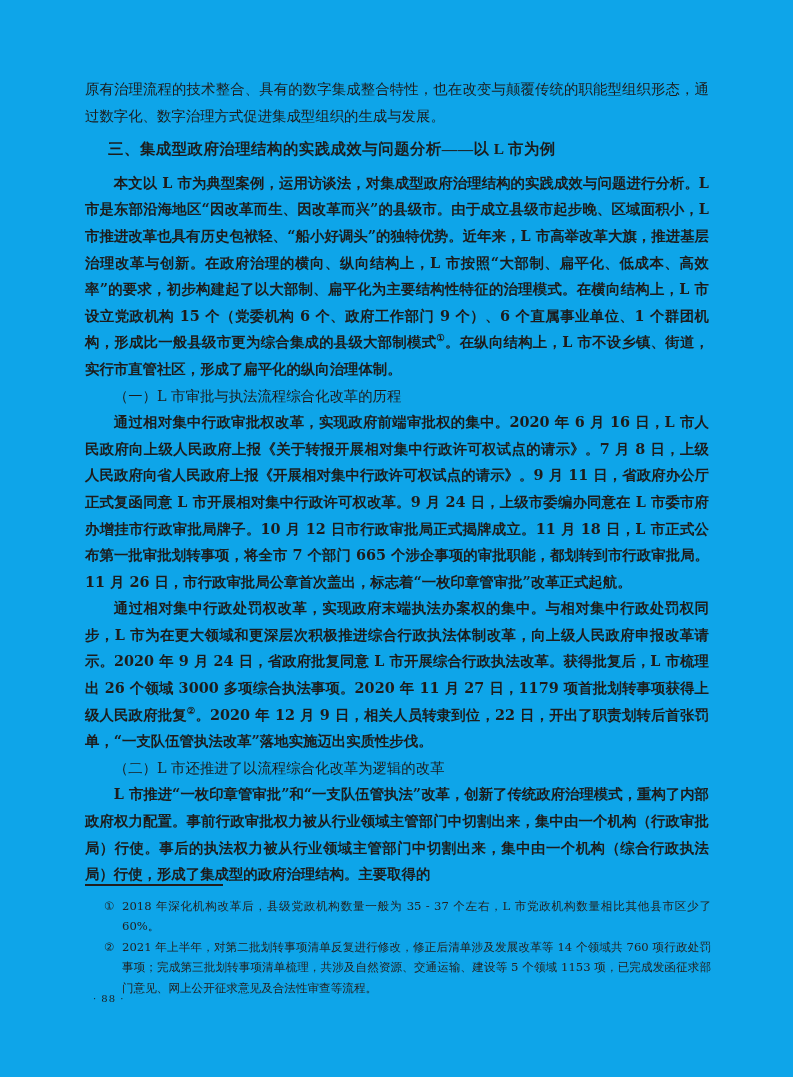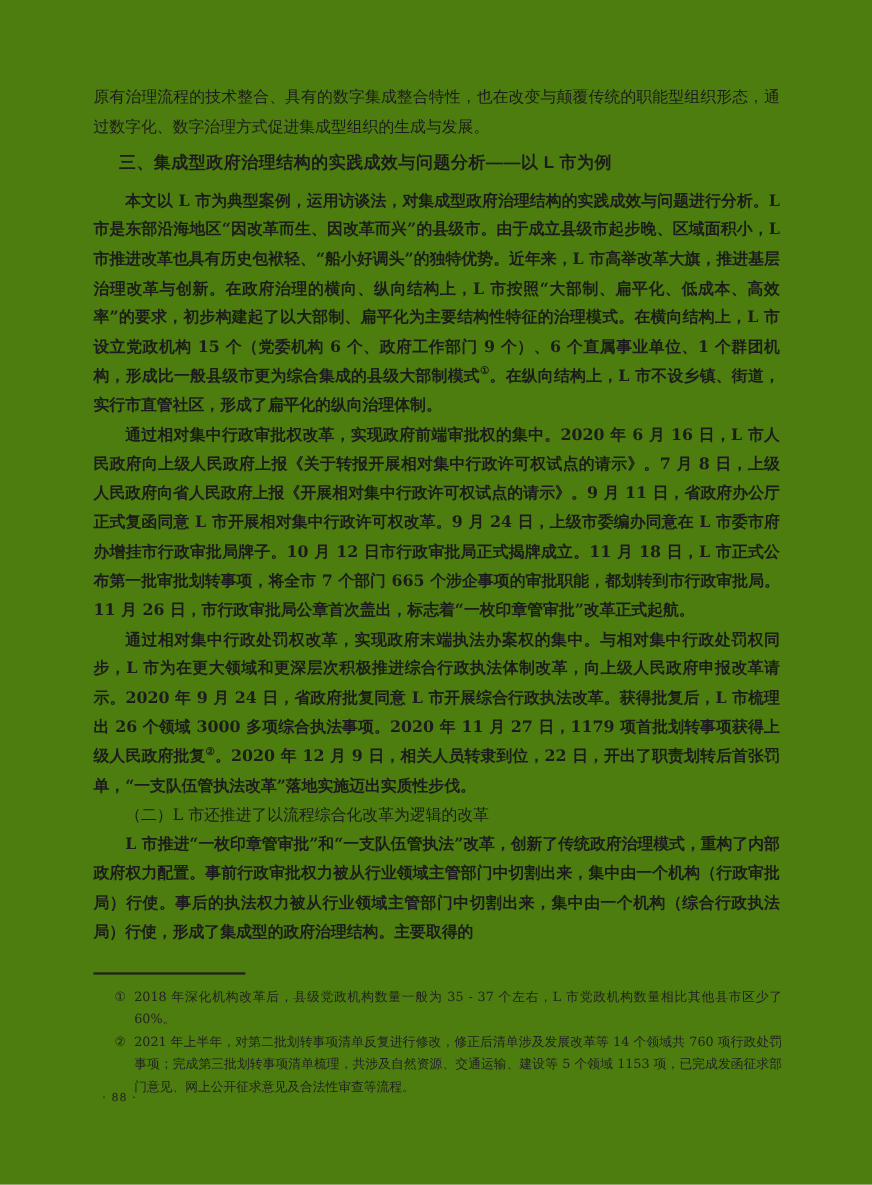--- a/index.html
+++ b/index.html
@@ -1,39 +1,39 @@
 <!DOCTYPE html>
 <html><head>
 <meta charset="utf-8">
 <style>
   html, body { margin:0; padding:0; background:#e8e8e8; }
   .page {
     position:relative;
     width:793px; height:1077px;
     margin:0 auto;
-    background:#4d7c0f;
+    background:#0ea5e9;
     font-family:"DejaVu Serif","Liberation Serif",serif;
     color:#1c1c1c;
     overflow:hidden;
   }
   .content {
     position:absolute;
     left:85px; top:76px;
     width:624px;
     font-size:14.4px;
     line-height:26.6px;
     text-align:justify;
     text-justify:inter-ideograph;
   }
   .blk { margin:0; }
   .blk.continuation { text-indent:0; }
   .blk.paragraph { text-indent:2em;font-weight:bold; }
   .blk.subheading { text-indent:2em; }
   .blk.heading {
-    font-family:Liberation Sans, sans-serif;
+    font-family:Liberation Serif, serif;
     font-weight:bold;
     font-size:15.4px;
     text-indent:1.5em;
     margin:7px 0 7px 0;
     letter-spacing:0.5px;
   }
   sup.fn-ref {
     font-size:9.5px;
     line-height:0;
     vertical-align:super;
@@ -72,20 +72,21 @@
 </style>
 </head>
 <body>
 
 <div class="page">
 
   <div class="content">
       <p class="blk continuation"><span>原有治理流程的技术整合、具有的数字集成整合特性，也在改变与颠覆传统的职能型组织形态，通过数字化、数字治理方式促进集成型组织的生成与发展。</span></p>
       <p class="blk heading"><span>三、集成型政府治理结构的实践成效与问题分析——以 L 市为例</span></p>
       <p class="blk paragraph"><span>本文以 L 市为典型案例，运用访谈法，对集成型政府治理结构的实践成效与问题进行分析。L 市是东部沿海地区“因改革而生、因改革而兴”的县级市。由于成立县级市起步晚、区域面积小，L 市推进改革也具有历史包袱轻、“船小好调头”的独特优势。近年来，L 市高举改革大旗，推进基层治理改革与创新。在政府治理的横向、纵向结构上，L 市按照“大部制、扁平化、低成本、高效率”的要求，初步构建起了以大部制、扁平化为主要结构性特征的治理模式。在横向结构上，L 市设立党政机构 15 个（党委机构 6 个、政府工作部门 9 个）、6 个直属事业单位、1 个群团机构，形成比一般县级市更为综合集成的县级大部制模式</span><sup class="fn-ref">①</sup><span>。在纵向结构上，L 市不设乡镇、街道，实行市直管社区，形成了扁平化的纵向治理体制。</span></p>
+      <p class="blk subheading"><span>（一）L 市审批与执法流程综合化改革的历程</span></p>
       <p class="blk paragraph"><span>通过相对集中行政审批权改革，实现政府前端审批权的集中。2020 年 6 月 16 日，L 市人民政府向上级人民政府上报《关于转报开展相对集中行政许可权试点的请示》。7 月 8 日，上级人民政府向省人民政府上报《开展相对集中行政许可权试点的请示》。9 月 11 日，省政府办公厅正式复函同意 L 市开展相对集中行政许可权改革。9 月 24 日，上级市委编办同意在 L 市委市府办增挂市行政审批局牌子。10 月 12 日市行政审批局正式揭牌成立。11 月 18 日，L 市正式公布第一批审批划转事项，将全市 7 个部门 665 个涉企事项的审批职能，都划转到市行政审批局。11 月 26 日，市行政审批局公章首次盖出，标志着“一枚印章管审批”改革正式起航。</span></p>
       <p class="blk paragraph"><span>通过相对集中行政处罚权改革，实现政府末端执法办案权的集中。与相对集中行政处罚权同步，L 市为在更大领域和更深层次积极推进综合行政执法体制改革，向上级人民政府申报改革请示。2020 年 9 月 24 日，省政府批复同意 L 市开展综合行政执法改革。获得批复后，L 市梳理出 26 个领域 3000 多项综合执法事项。2020 年 11 月 27 日，1179 项首批划转事项获得上级人民政府批复</span><sup class="fn-ref">②</sup><span>。2020 年 12 月 9 日，相关人员转隶到位，22 日，开出了职责划转后首张罚单，“一支队伍管执法改革”落地实施迈出实质性步伐。</span></p>
       <p class="blk subheading"><span>（二）L 市还推进了以流程综合化改革为逻辑的改革</span></p>
       <p class="blk paragraph"><span>L 市推进“一枚印章管审批”和“一支队伍管执法”改革，创新了传统政府治理模式，重构了内部政府权力配置。事前行政审批权力被从行业领域主管部门中切割出来，集中由一个机构（行政审批局）行使。事后的执法权力被从行业领域主管部门中切割出来，集中由一个机构（综合行政执法局）行使，形成了集成型的政府治理结构。主要取得的</span></p>
     </div>
 
   <div class="footnote-area">
     <div class="fn-divider"></div>
     <div>
         <div class="footnote"><span class="fn-marker">①</span><span>2018 年深化机构改革后，县级党政机构数量一般为 35 - 37 个左右，L 市党政机构数量相比其他县市区少了 60%。</span></div>

